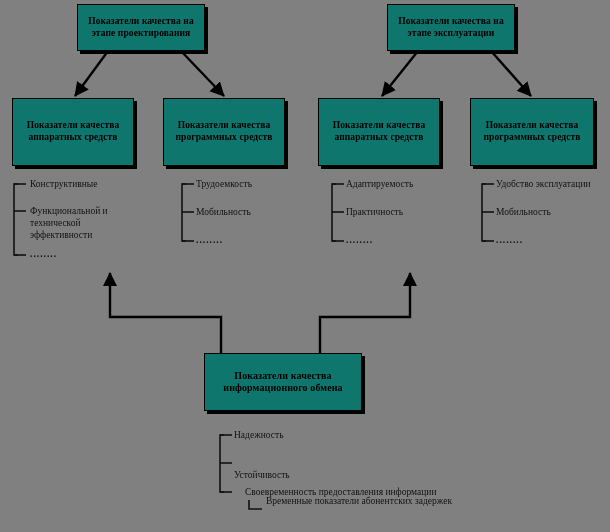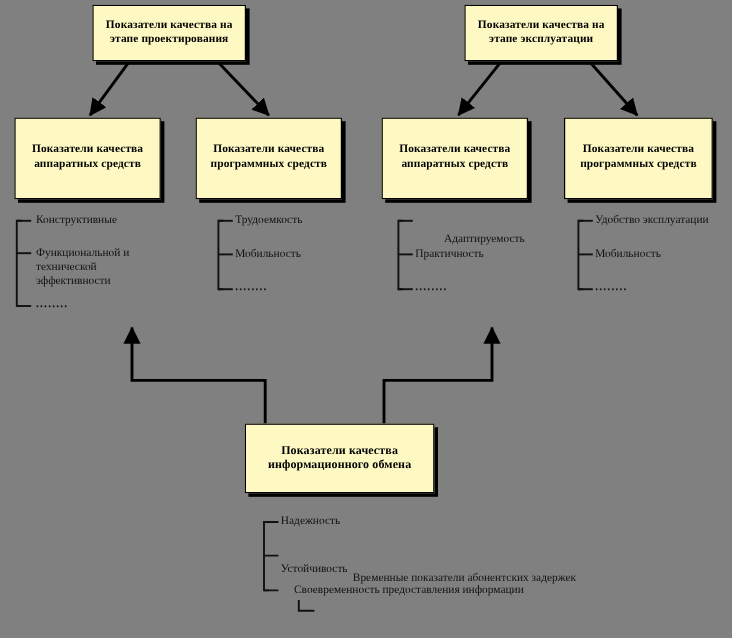--- a/index.html
+++ b/index.html
@@ -21,21 +21,21 @@
   svg.edges {
     position: absolute;
     left: 0;
     top: 0;
     width: 610px;
     height: 532px;
     pointer-events: none;
   }
   .node {
     position: absolute;
-    background: #fef9c3;
+    background: #0f766e;
     border: 1px solid #000000;
     box-shadow: 3px 3px 0 0 #000000;
     display: flex;
     align-items: center;
     justify-content: flex-end;
     text-align: center;
     font-weight: bold;
     color: #000000;
     box-sizing: border-box;
     line-height: 1.22;
@@ -151,30 +151,30 @@
   </div>
 
   <div class="list-item" style="left:30px; top:178px; width:120px;">Конструктивные</div>
   <div class="list-item wrap" style="left:30px; top:205px; width:108px;">Функциональной и технической эффективности</div>
   <div class="dots" style="left:30px; top:249px;">........</div>
 
   <div class="list-item" style="left:196px; top:178px;">Трудоемкость</div>
   <div class="list-item" style="left:196px; top:206px;">Мобильность</div>
   <div class="dots" style="left:196px; top:235px;">........</div>
 
-  <div class="list-item" style="left:346px; top:194px;margin-left:24px;">Адаптируемость</div>
+  <div class="list-item" style="left:346px; top:178px;">Адаптируемость</div>
   <div class="list-item" style="left:346px; top:206px;">Практичность</div>
   <div class="dots" style="left:346px; top:235px;">........</div>
 
   <div class="list-item wrap" style="left:496px; top:178px; width:96px;">Удобство эксплуатации</div>
   <div class="list-item" style="left:496px; top:206px;">Мобильность</div>
   <div class="dots" style="left:496px; top:235px;">........</div>
 
   <div class="node bottom-node" style="left:204px; top:353px; width:158px; height:58px;">
     <span class="node-text">Показатели качества информационного обмена</span>
   </div>
 
   <div class="list-item" style="left:234px; top:429px;">Надежность</div>
   <div class="list-item" style="left:234px; top:457px;margin-top:12px;">Устойчивость</div>
   <div class="list-item" style="left:234px; top:486px;margin-left:11px;">Своевременность предоставления информации</div>
-  <div class="list-item" style="left:266px; top:476px;margin-left:28px;">Временные показатели абонентских задержек</div>
+  <div class="list-item" style="left:266px; top:495px;">Временные показатели абонентских задержек</div>
 
 </div>
 
 </body></html>

